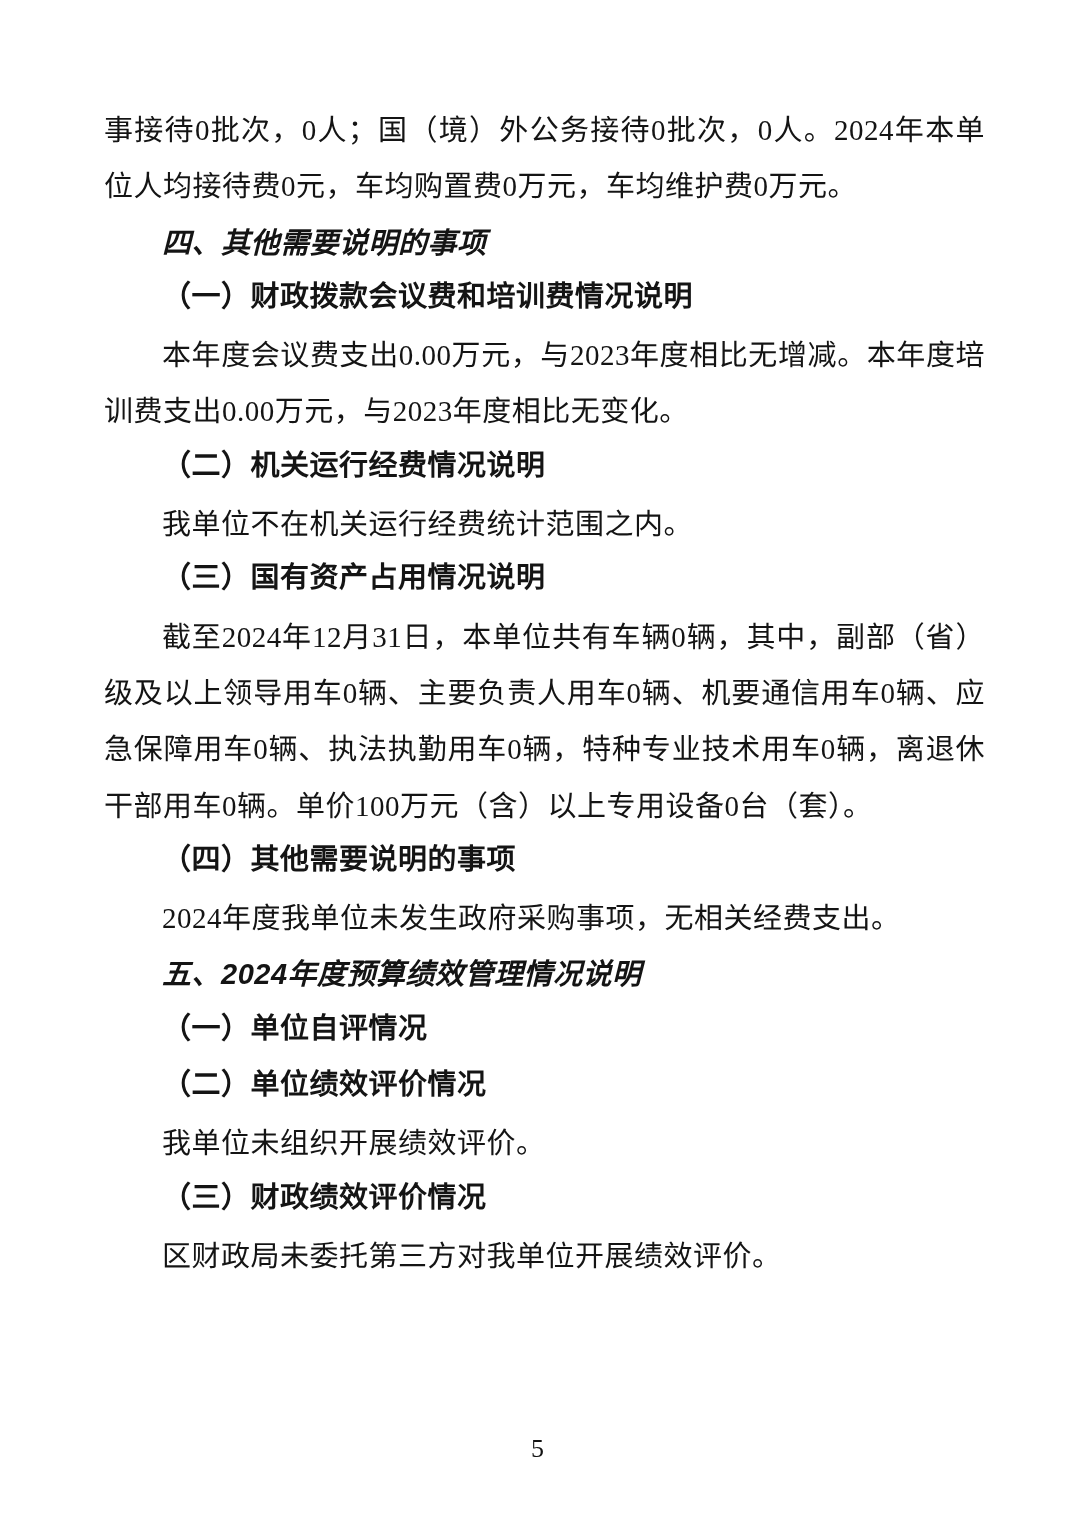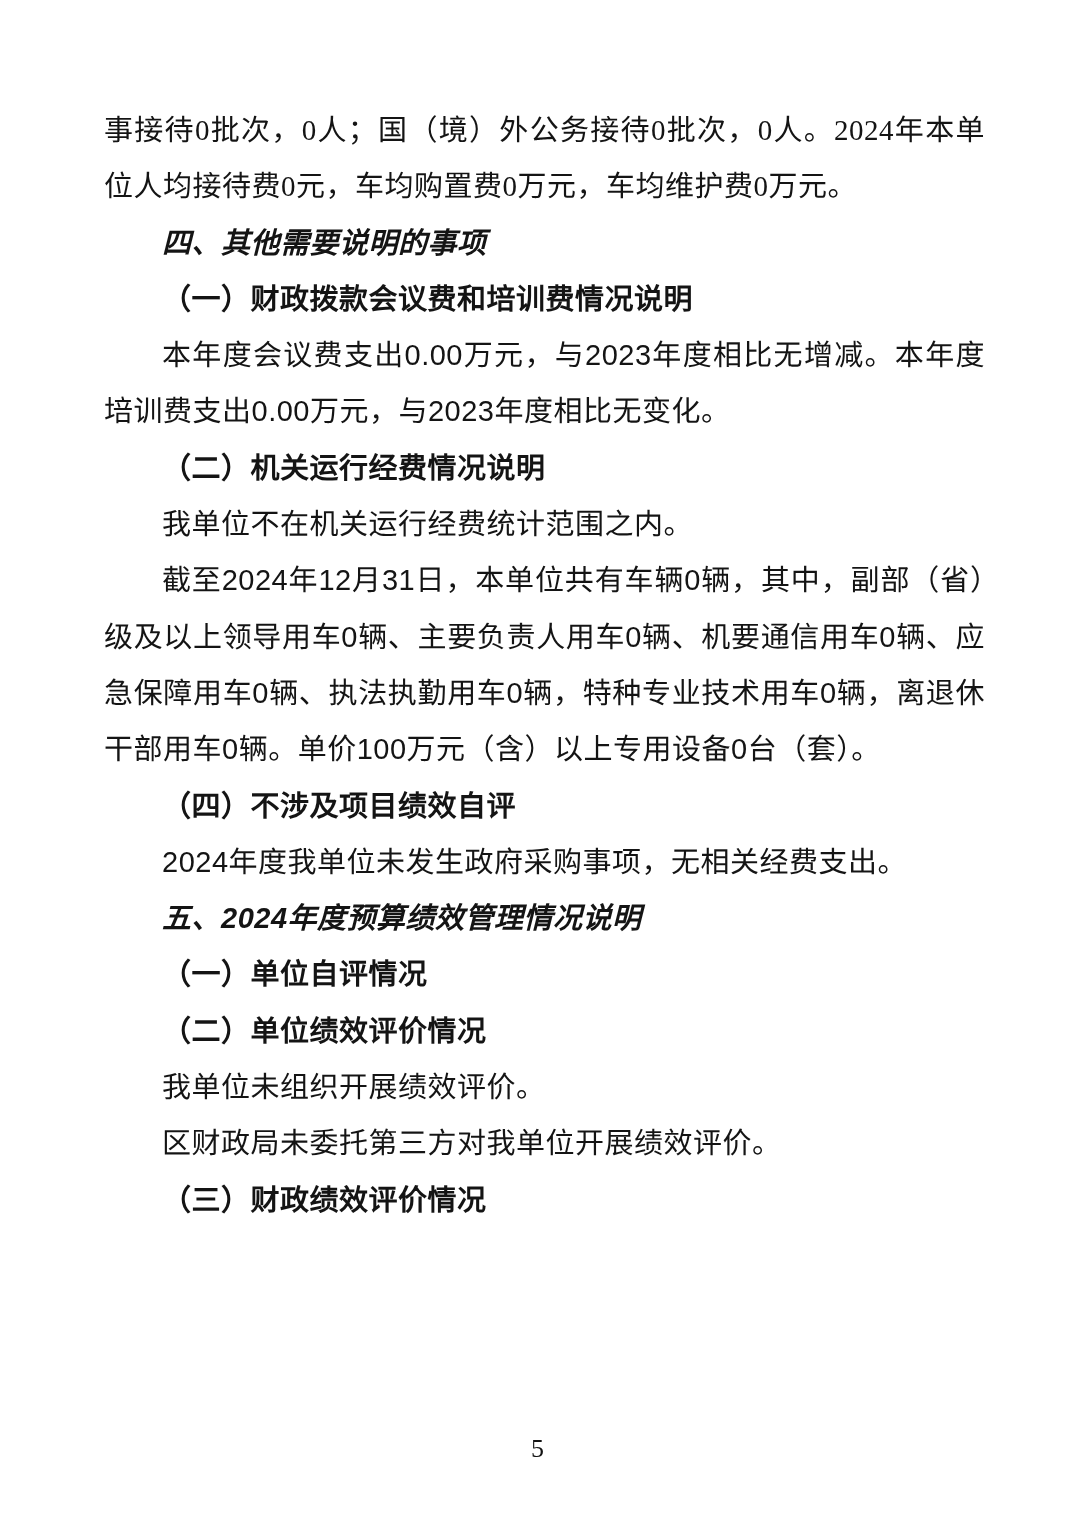--- a/index.html
+++ b/index.html
@@ -22,38 +22,38 @@
     width: 881px;
   }
   .block {
     font-size: 29px;
     line-height: 56.3px;
     text-align: justify;
     letter-spacing: 0.5px;
   }
   .body-para {
     text-indent: 2em;
-    font-family: Liberation Sans, sans-serif;
+    font-family: Liberation Serif, serif;
   }
   .body-cont {
     text-indent: 0;
     font-family: "Liberation Serif", "DejaVu Serif", serif;
   }
   .h1 {
     text-indent: 2em;
     text-align: left;
     font-weight: 700;
     font-family: "Liberation Sans", "DejaVu Sans", sans-serif;
     font-style: italic;
   }
   .h2 {
     text-indent: 2em;
     text-align: left;
     font-weight: 700;
-    font-family: Liberation Sans, sans-serif;
+    font-family: Liberation Mono, monospace;
   }
   .page-number {
     position: absolute;
     top: 1434px;
     left: 0;
     width: 100%;
     text-align: center;
     font-size: 26px;
     line-height: 30px;
     color: #141414;
@@ -64,24 +64,25 @@
 <body>
 
 <div class="page">
   <main class="content">
       <p class="block body-cont">事接待0批次，0人；国（境）外公务接待0批次，0人。2024年本单位人均接待费0元，车均购置费0万元，车均维护费0万元。</p>
       <p class="block h1">四、其他需要说明的事项</p>
       <p class="block h2">（一）财政拨款会议费和培训费情况说明</p>
       <p class="block body-para">本年度会议费支出0.00万元，与2023年度相比无增减。本年度培训费支出0.00万元，与2023年度相比无变化。</p>
       <p class="block h2">（二）机关运行经费情况说明</p>
       <p class="block body-para">我单位不在机关运行经费统计范围之内。</p>
+      <p class="block h2">（三）国有资产占用情况说明</p>
       <p class="block body-para">截至2024年12月31日，本单位共有车辆0辆，其中，副部（省）级及以上领导用车0辆、主要负责人用车0辆、机要通信用车0辆、应急保障用车0辆、执法执勤用车0辆，特种专业技术用车0辆，离退休干部用车0辆。单价100万元（含）以上专用设备0台（套）。</p>
-      <p class="block h2">（四）不涉及项目绩效自评</p>
+      <p class="block h2">（四）其他需要说明的事项</p>
       <p class="block body-para">2024年度我单位未发生政府采购事项，无相关经费支出。</p>
       <p class="block h1">五、2024年度预算绩效管理情况说明</p>
       <p class="block h2">（一）单位自评情况</p>
       <p class="block h2">（二）单位绩效评价情况</p>
       <p class="block body-para">我单位未组织开展绩效评价。</p>
+      <p class="block h2">（三）财政绩效评价情况</p>
       <p class="block body-para">区财政局未委托第三方对我单位开展绩效评价。</p>
-      <p class="block h2">（三）财政绩效评价情况</p>
     </main>
   <div class="page-number">5</div>
 </div>
 
 </body></html>

